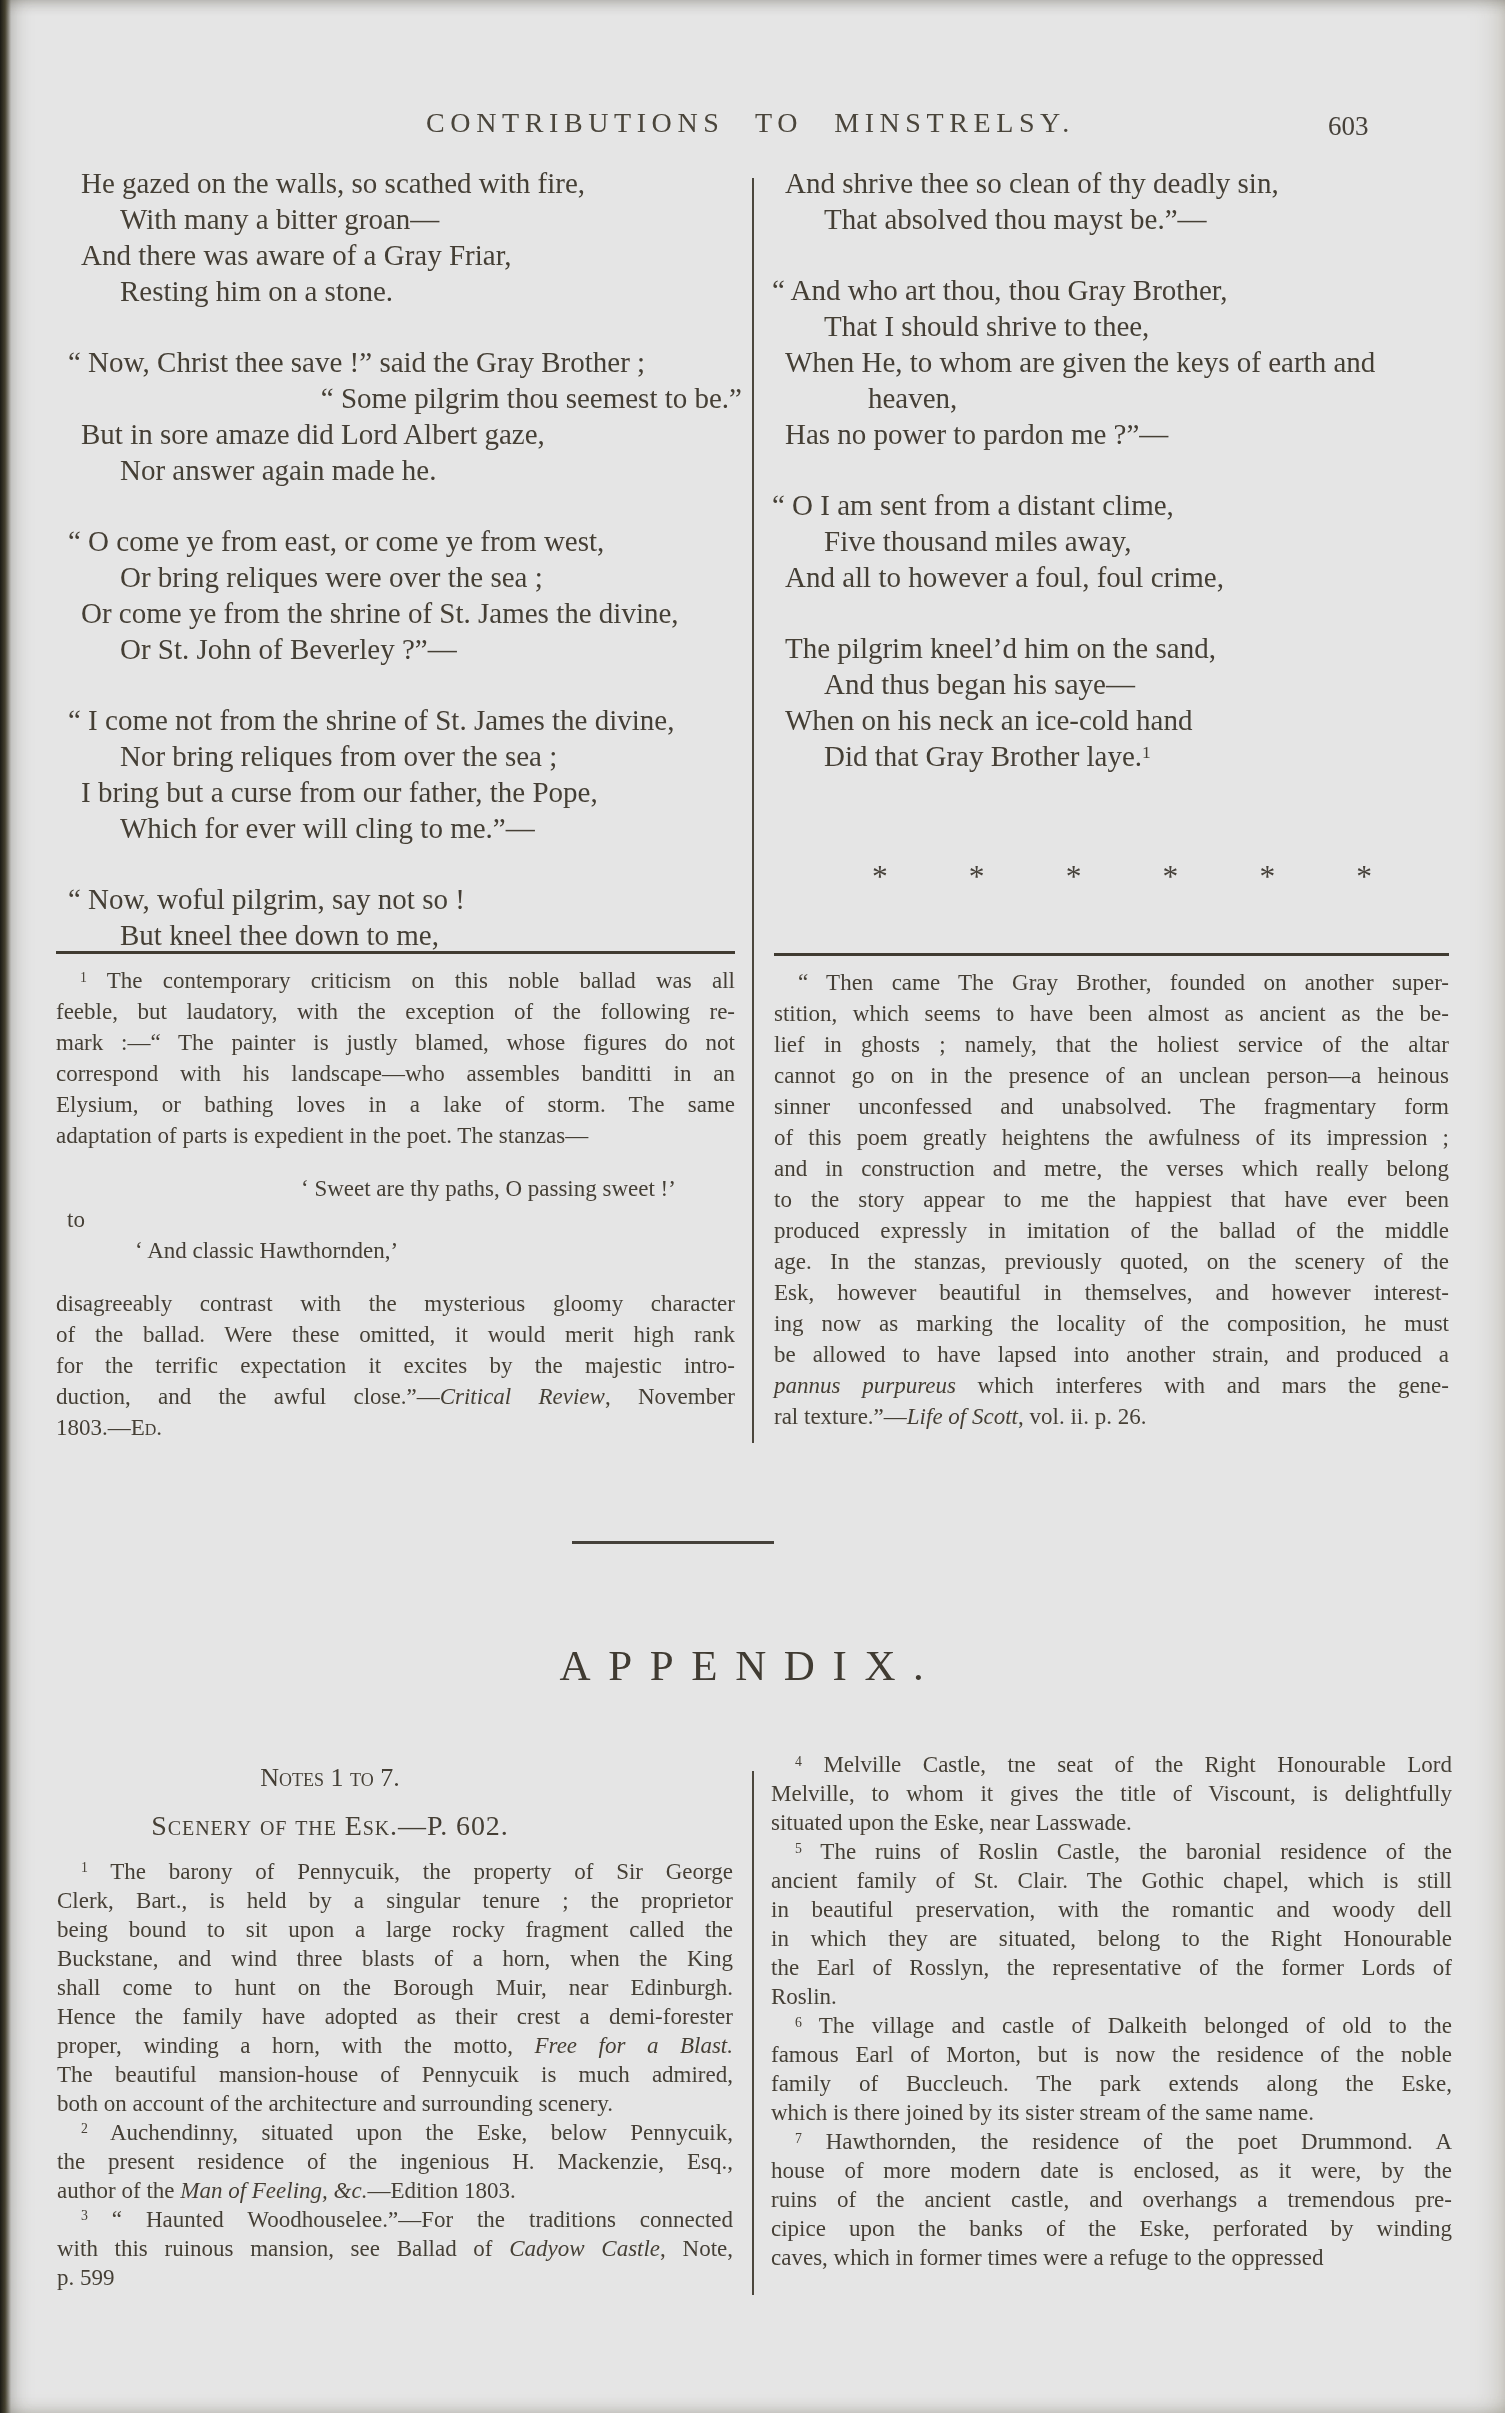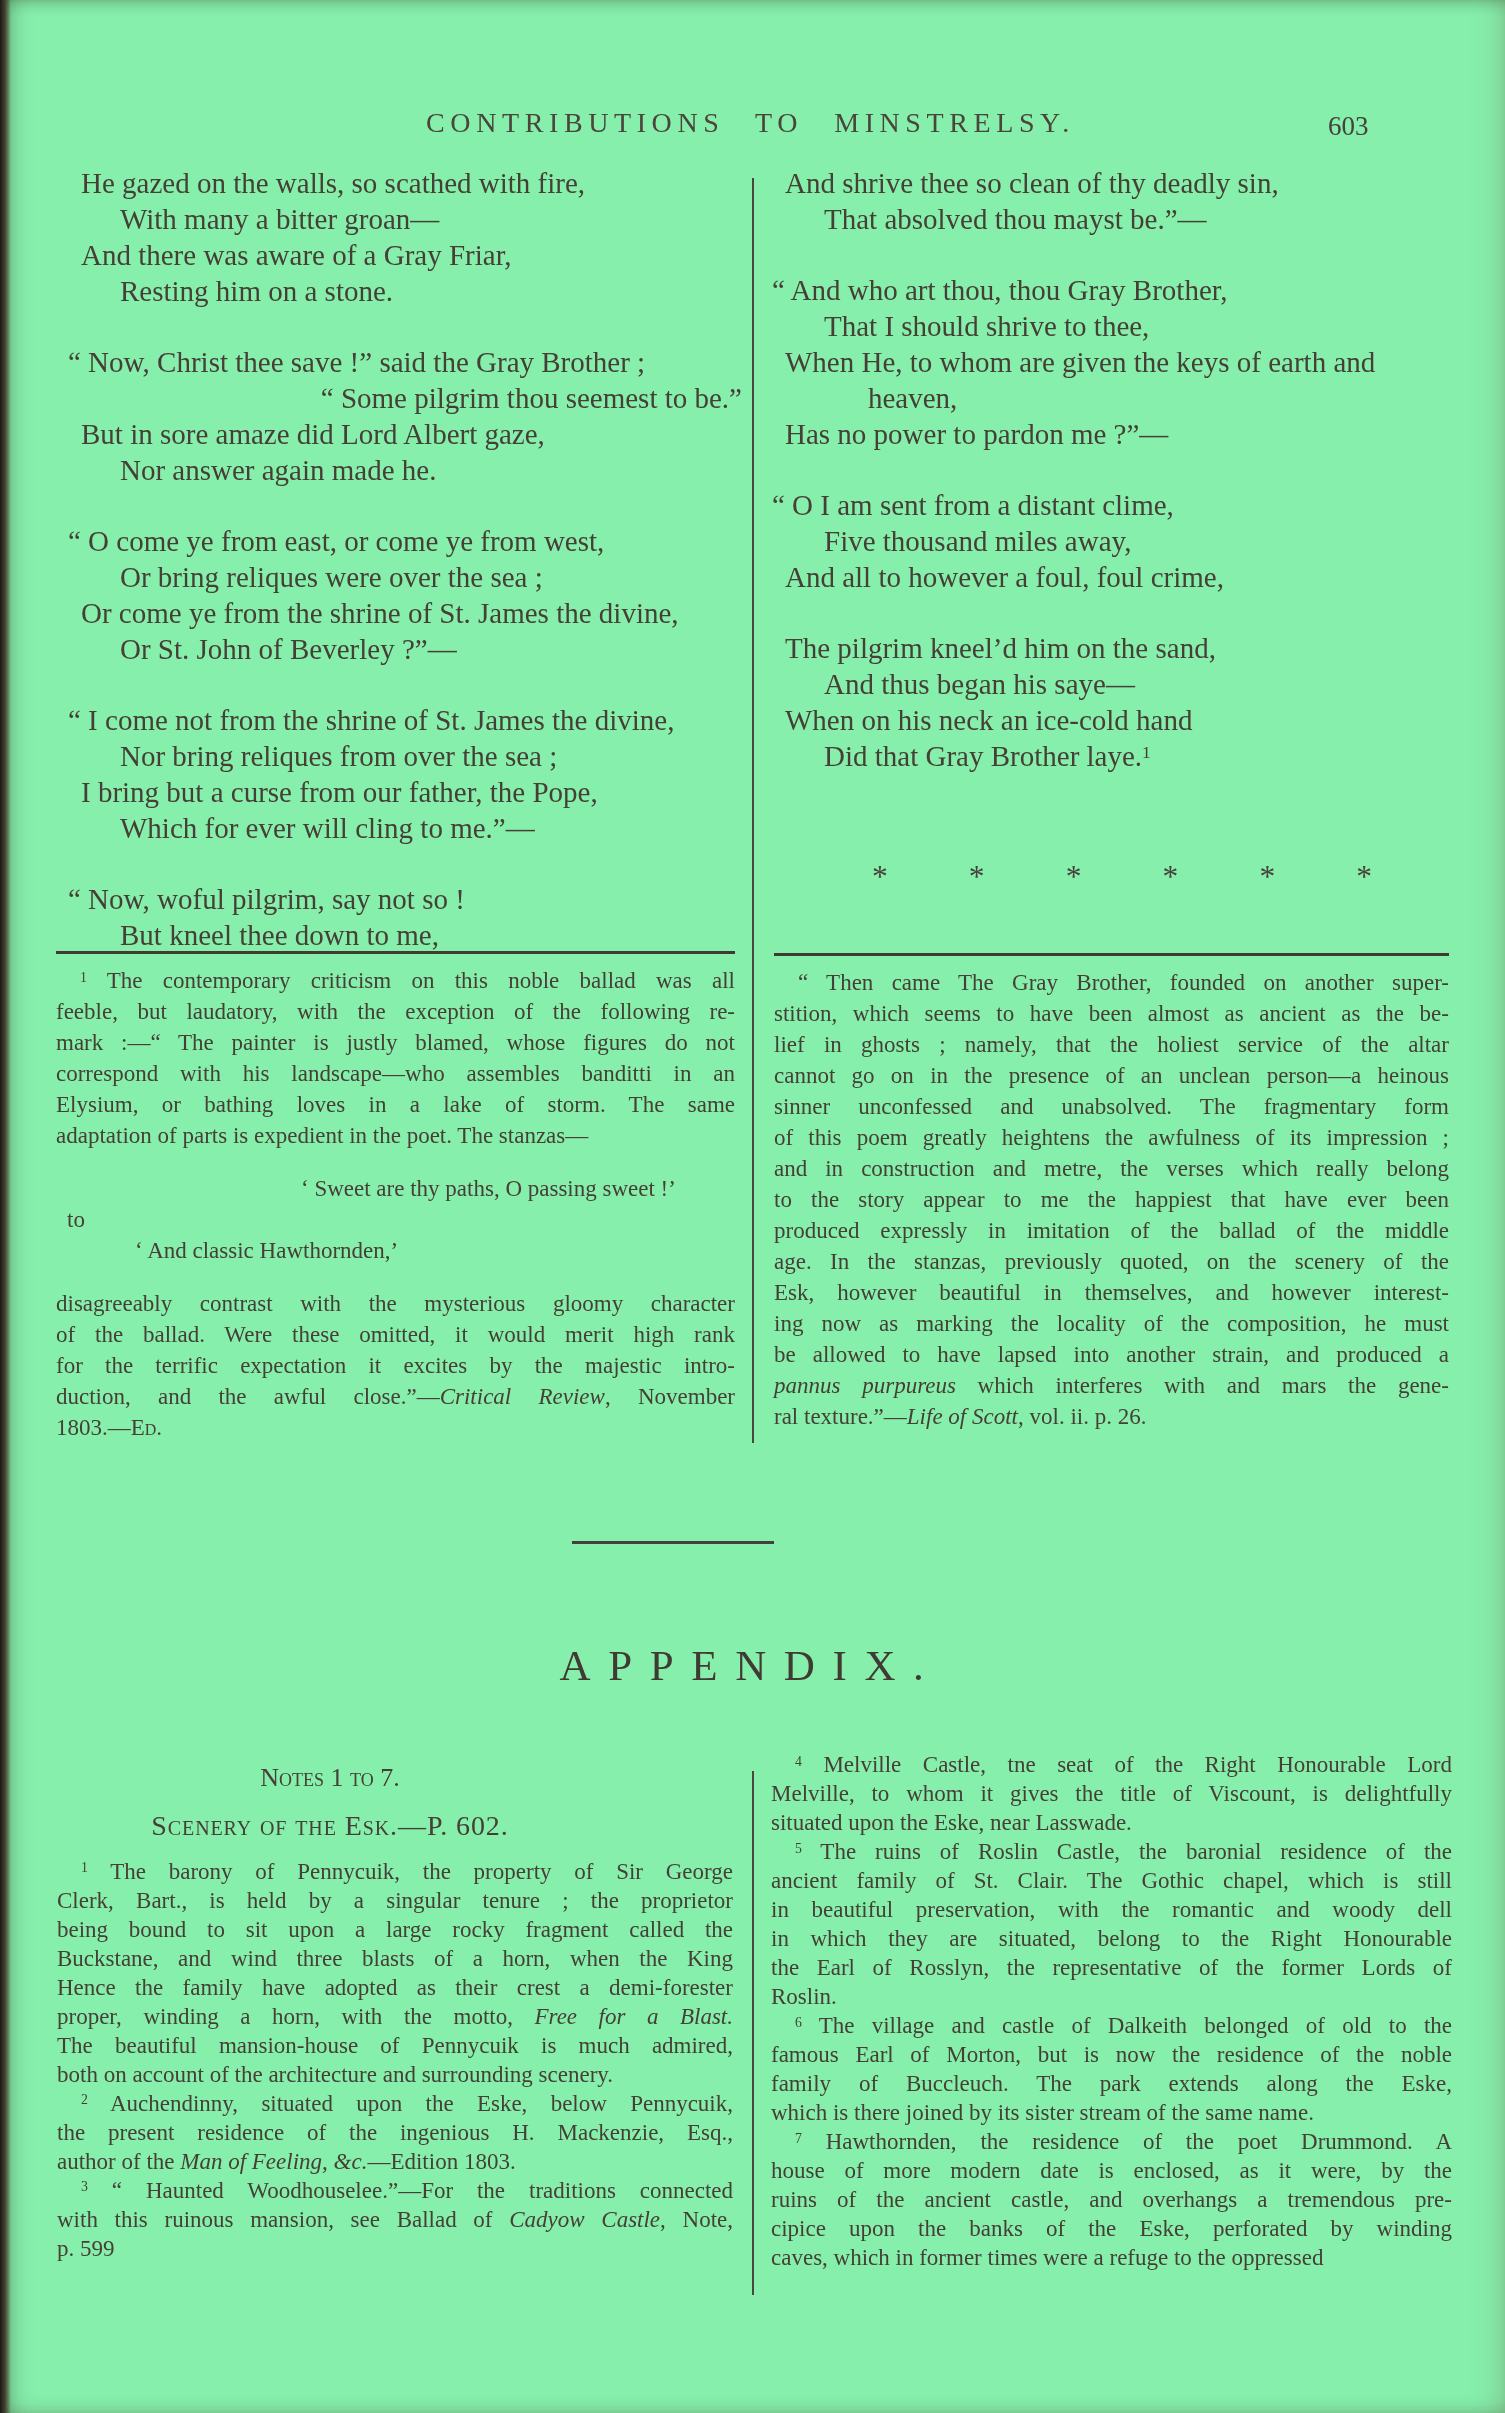--- a/index.html
+++ b/index.html
@@ -1,19 +1,19 @@
 <!DOCTYPE html>
 <html style="font-size:15px"><head>
 <meta charset="utf-8">
 <style>
   html,body{margin:0;padding:0;background:#d8d2b2;}
   .page{
     position:relative;
     width:1506px;height:2413px;
-    background:#86efac;
+    background:#e5e5e5;
     overflow:hidden;
     font-family:"Liberation Serif","DejaVu Serif",serif;
     color:#453f35;
     box-shadow:inset 20.4px 0 24px -15px rgba(40,36,24,.55),
                inset 0 11px 15px -11px rgba(40,36,24,.30),
                inset -20.4px 0 31.5px -20.4px rgba(110,100,70,.40),
                inset 0 -13px 20.4px -15px rgba(90,82,55,.25);
     text-decoration:underline;
   }
   .edge-left{position:absolute;left:0;top:0;width:11px;height:100%;
@@ -171,20 +171,21 @@
   <div class="vdiv vdiv-appendix"></div>
   <div class="notes appx-left">
       <div class="line hcent"><span class="sc">Notes 1 to 7.</span></div>
       <div class="line gap-a"></div>
       <div class="line hsub"><span class="sc">Scenery of the Esk.</span>—P. 602.</div>
       <div class="line gap-b"></div>
       <div class="line jl first"><sup>1</sup> The barony of Pennycuik, the property of Sir George</div>
       <div class="line jl">Clerk, Bart., is held by a singular tenure ; the proprietor</div>
       <div class="line jl">being bound to sit upon a large rocky fragment called the</div>
       <div class="line jl">Buckstane, and wind three blasts of a horn, when the King</div>
+      <div class="line jl">shall come to hunt on the Borough Muir, near Edinburgh.</div>
       <div class="line jl">Hence the family have adopted as their crest a demi-forester</div>
       <div class="line jl">proper, winding a horn, with the motto, <i>Free for a Blast.</i></div>
       <div class="line jl">The beautiful mansion-house of Pennycuik is much admired,</div>
       <div class="line ">both on account of the architecture and surrounding scenery.</div>
       <div class="line jl first"><sup>2</sup> Auchendinny, situated upon the Eske, below Pennycuik,</div>
       <div class="line jl">the present residence of the ingenious H. Mackenzie, Esq.,</div>
       <div class="line ">author of the <i>Man of Feeling, &amp;c.</i>—Edition 1803.</div>
       <div class="line jl first"><sup>3</sup> “ Haunted Woodhouselee.”—For the traditions connected</div>
       <div class="line jl">with this ruinous mansion, see Ballad of <i>Cadyow Castle</i>, Note,</div>
       <div class="line ">p. 599</div>

